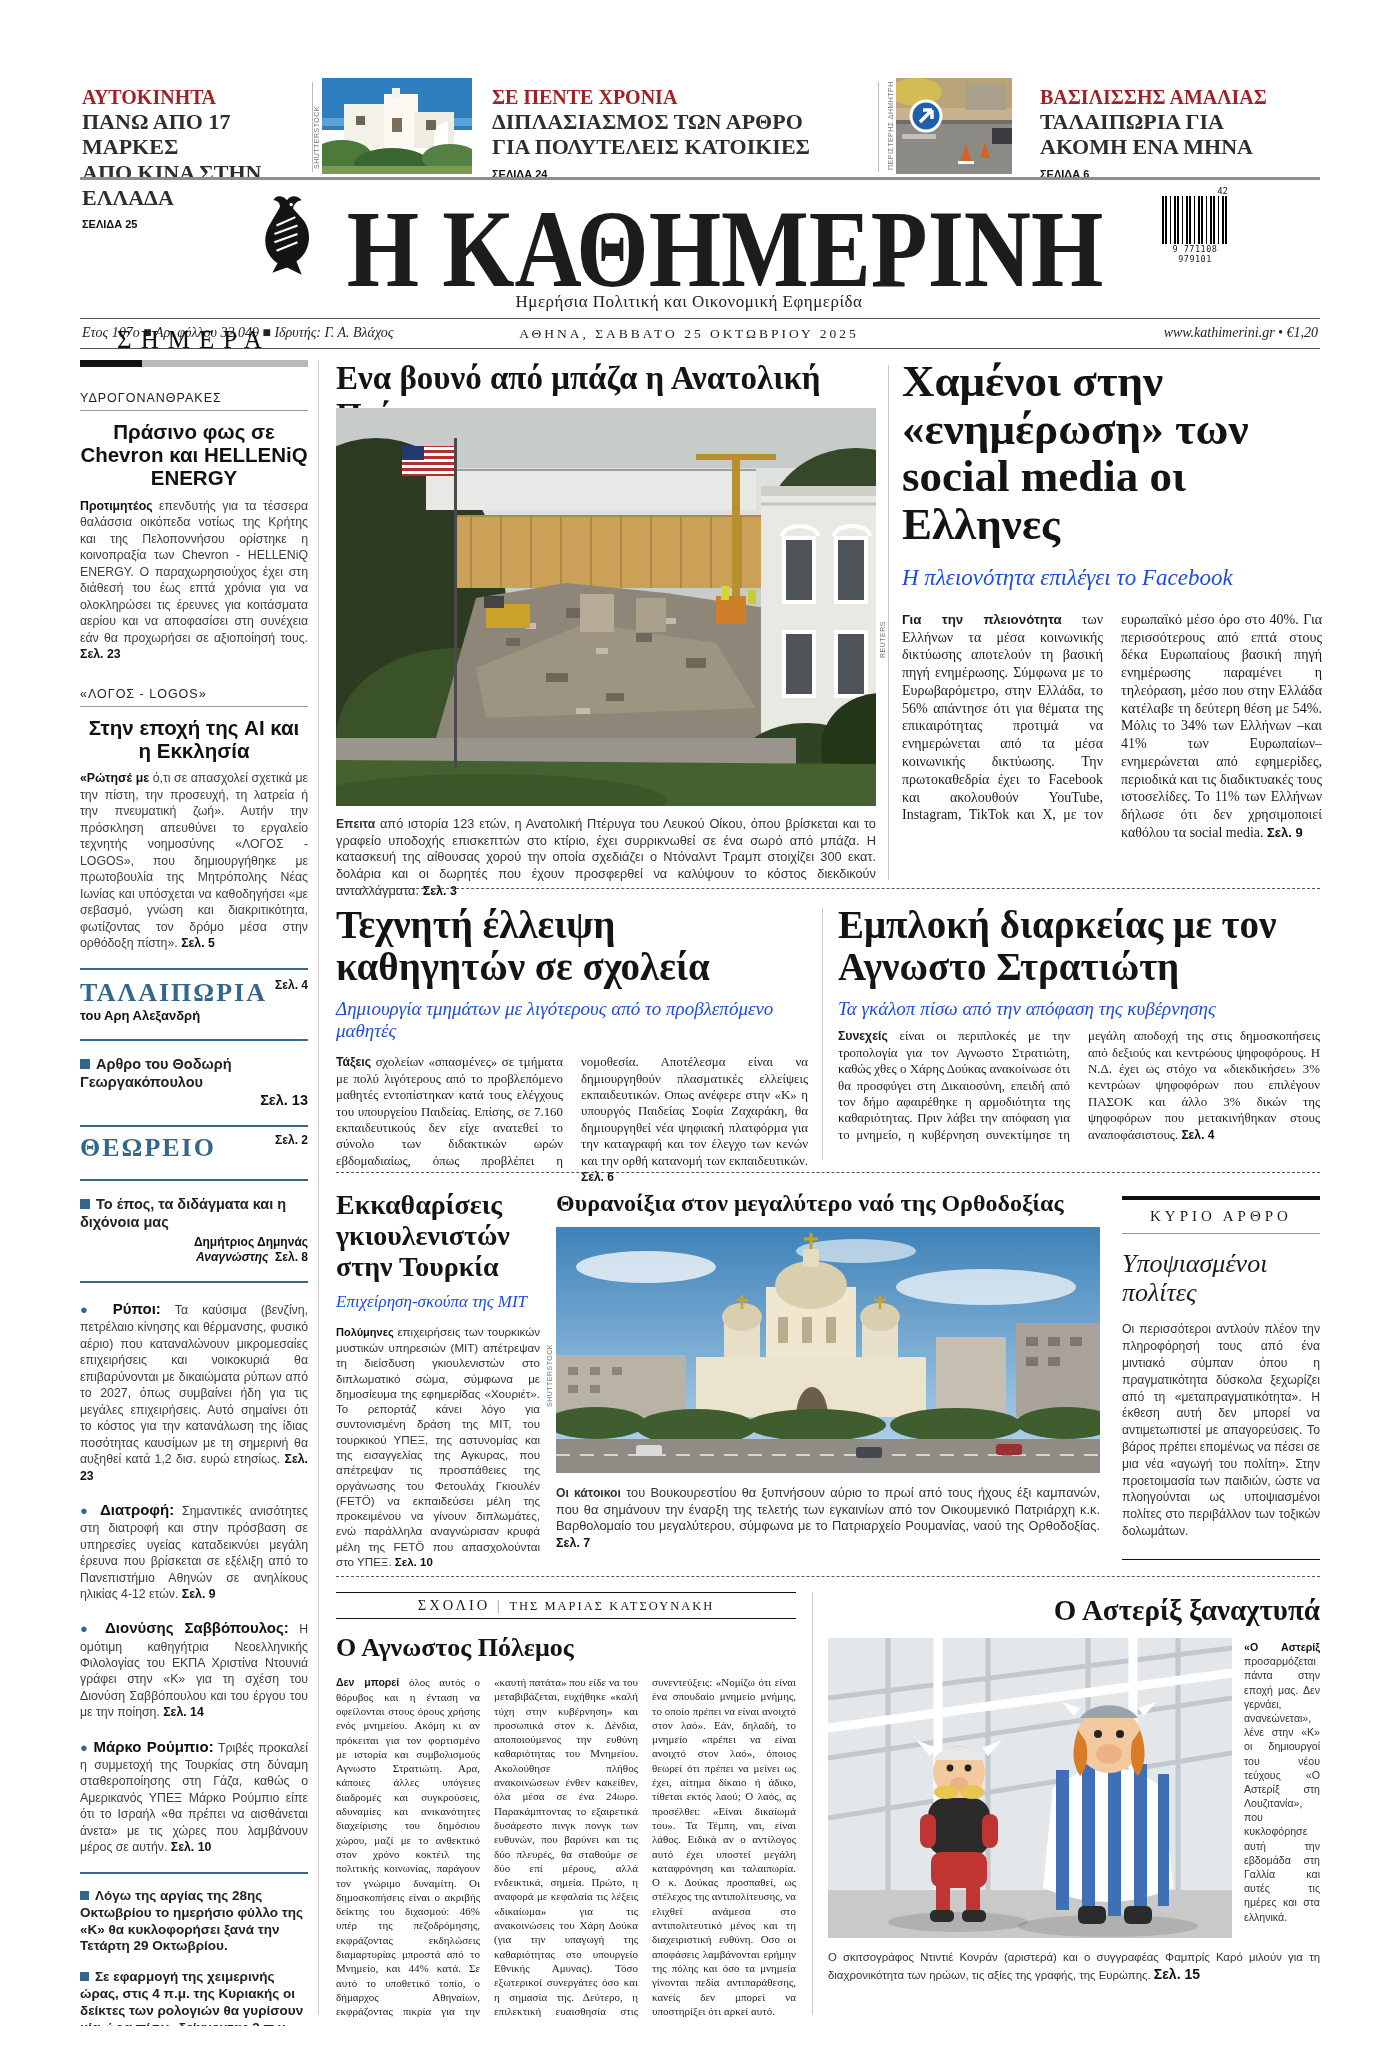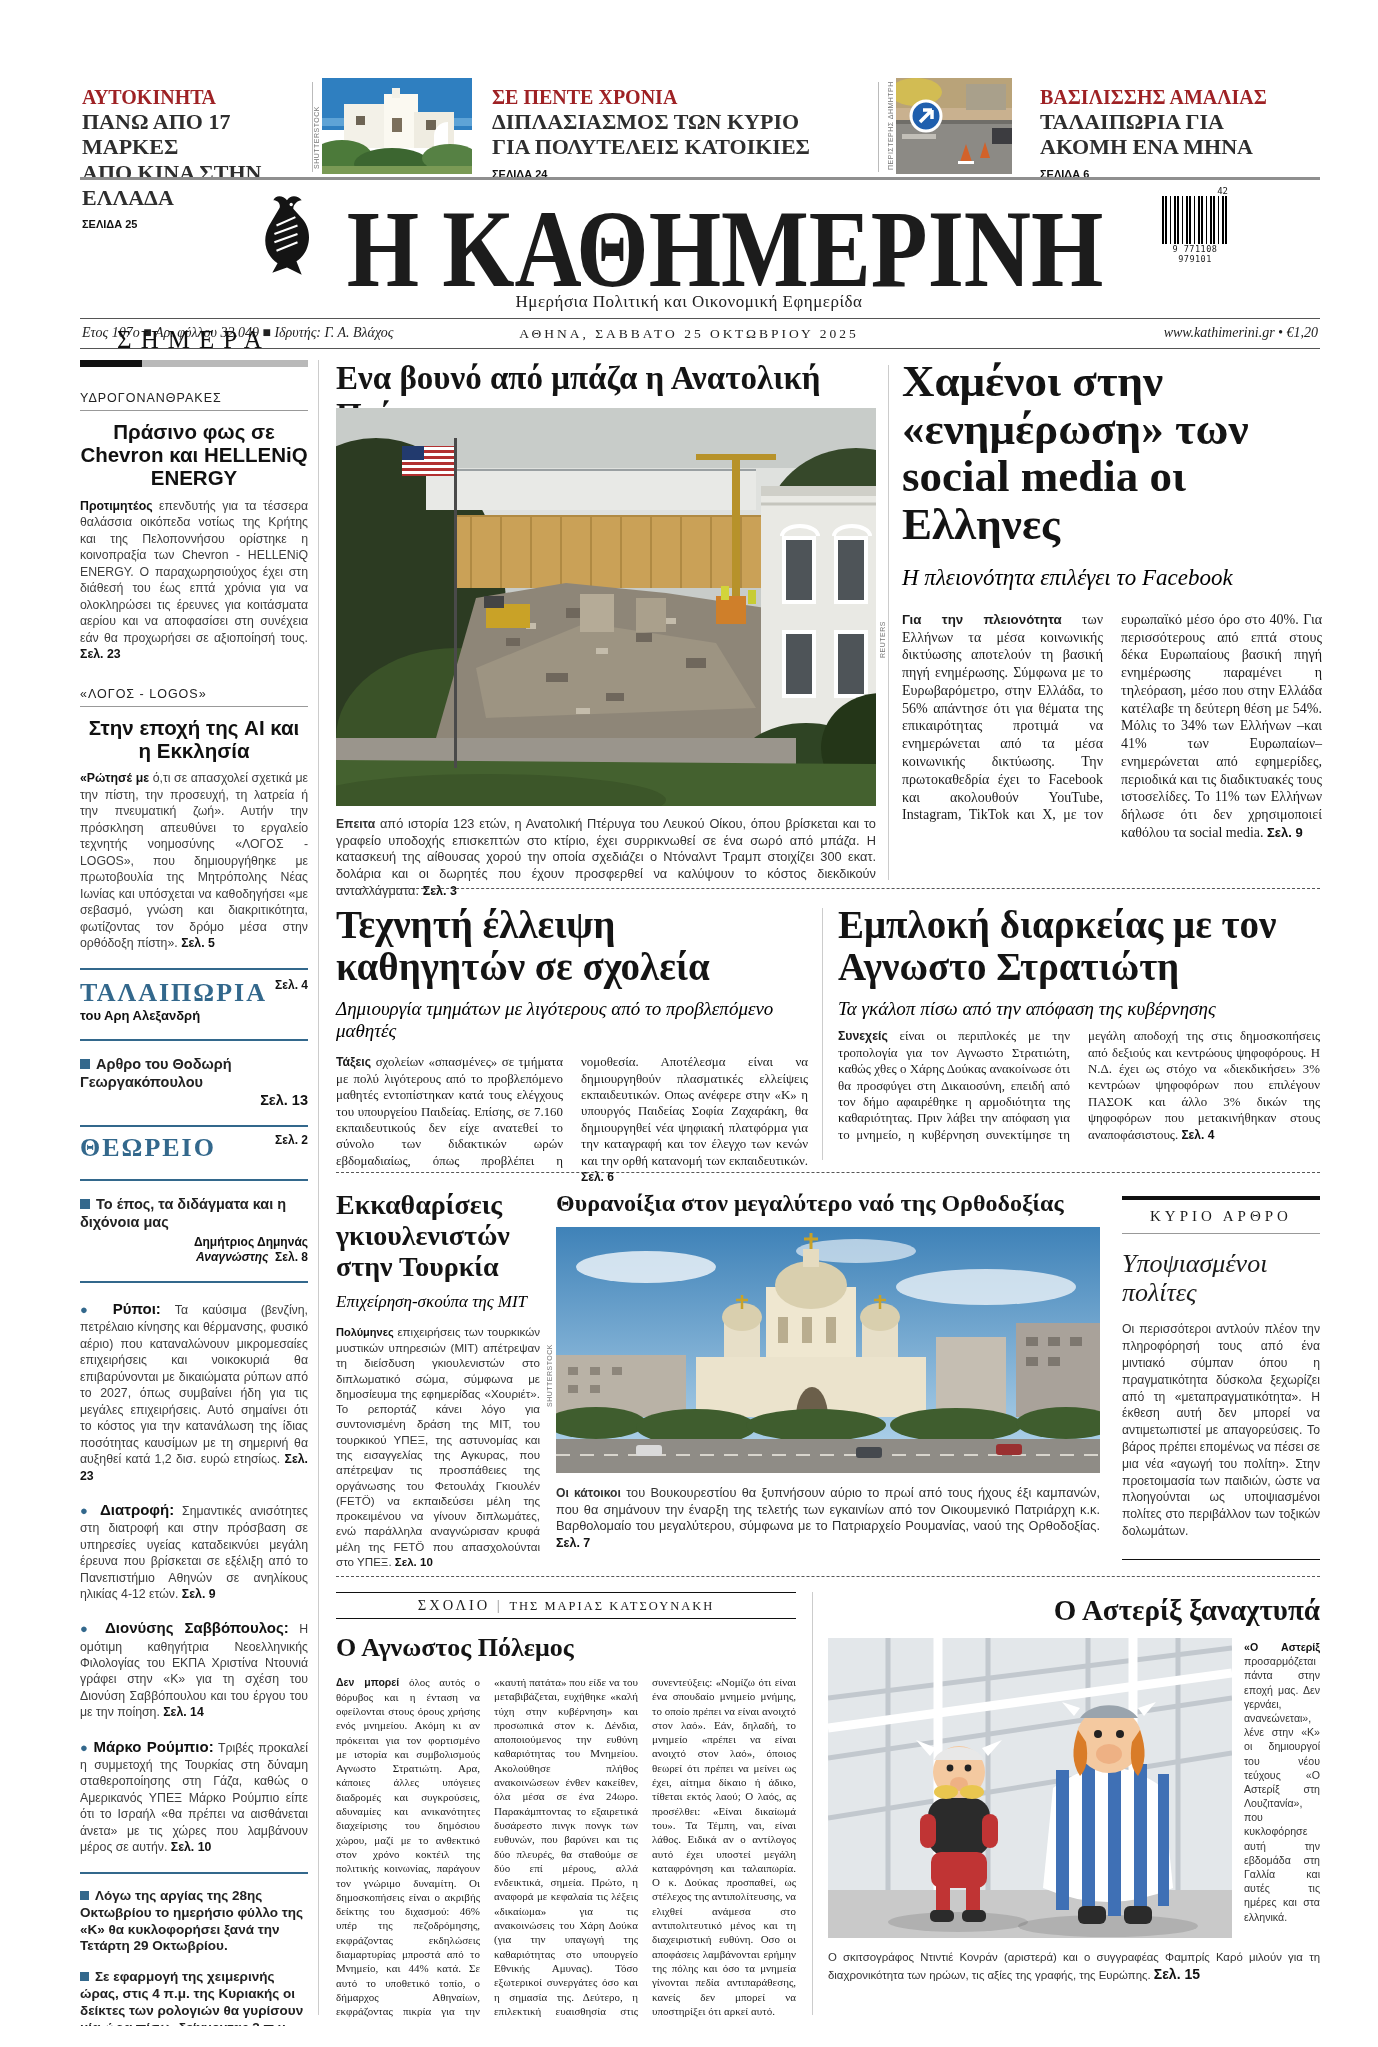--- a/index.html
+++ b/index.html
@@ -46,21 +46,21 @@
   .sb-colsub { font-family:"Liberation Sans", sans-serif; font-weight:bold; font-size:13px; color:#111; }
   .sb-pg-r { float:right; font-family:"Liberation Sans", sans-serif; font-weight:bold; font-size:12px; color:#111; }
   .sb-note { font-family:"Liberation Sans", sans-serif; font-weight:bold; font-size:14.5px; line-height:1.25; color:#222; margin-top:14px; }
   .sq { display:inline-block; width:10px; height:10px; background:#33688c; margin-right:6px; }
   .dot { color:#33688c; font-size:13px; }
   .sb-item { margin-top:16px; }
   .sb-item .lead { font-family:"Liberation Sans", sans-serif; font-weight:bold; font-size:15px; color:#111; }
   .sb-author { text-align:right; font-family:"Liberation Sans", sans-serif; font-size:12px; color:#111; }
   
   .headline { font-family:"Liberation Serif", serif; font-weight:bold; color:#141414; }
-  .deck { font-family:"Liberation Serif", serif; font-style:italic; color:#000000; }
+  .deck { font-family:"Liberation Serif", serif; font-style:italic; color:#1d4ed8; }
   .body2 { column-count:2; column-gap:18px; font-size:13.6px; line-height:1.27; }
   .body2 b, .body1 b, .cap b { font-family:"Liberation Sans", sans-serif; font-size:.95em; }
   .cap { font-family:"Liberation Sans", sans-serif; font-size:12.8px; line-height:1.3; color:#333; }
   .kyrio { border-top:4px solid #111; }
   .kyrio .lbl { font-family:"Liberation Serif", serif; font-size:15px; letter-spacing:4px; text-align:center; margin-top:8px; }
   .kyrio .ttl { font-family:"Liberation Serif", serif; font-style:italic; font-size:26px; line-height:1.1; margin-top:16px; }
   .kyrio .bd { font-family:"Liberation Sans", sans-serif; font-size:12.2px; line-height:1.38; color:#333; margin-top:14px; text-align:justify; }
   .sch-hdr { border-top:1.5px solid #111; border-bottom:1px solid #111; text-align:center;
     font-family:"Liberation Serif", serif; font-size:14.5px; letter-spacing:3px; padding:4px 0; }
   .sch-body { column-count:3; column-gap:14px; font-size:11px; line-height:1.3; text-align:justify; }
@@ -93,21 +93,21 @@
       <ellipse cx="20" cy="78" rx="30" ry="16" fill="#4c7a3a"></ellipse>
       <ellipse cx="70" cy="86" rx="38" ry="16" fill="#3c6630"></ellipse>
       <ellipse cx="128" cy="80" rx="28" ry="14" fill="#568144"></ellipse>
       <rect y="88" width="150" height="8" fill="#7a9a55"></rect>
     </svg>
     <span class="vcredit" style="left:-9px; top:6px; height:85px;">SHUTTERSTOCK</span>
   </div>
 
   <div class="abs" style="left:492px; top:86px; width:330px;">
     <div class="teaser-kicker">ΣΕ ΠΕΝΤΕ ΧΡΟΝΙΑ</div>
-    <div class="teaser-line">ΔΙΠΛΑΣΙΑΣΜΟΣ ΤΩΝ ΚΥΡΙΟ</div>
+    <div class="teaser-line">ΔΙΠΛΑΣΙΑΣΜΟΣ ΤΩΝ ΑΡΘΡΟ</div>
     <div class="teaser-line">ΓΙΑ ΠΟΛΥΤΕΛΕΙΣ ΚΑΤΟΙΚΙΕΣ</div>
     <div class="teaser-page">ΣΕΛΙΔΑ 24</div>
   </div>
   <div class="vrule" style="left:878px; top:82px; height:90px;"></div>
 
   <div class="abs" style="left:896px; top:78px; width:116px; height:96px;">
     <svg width="116" height="96">
       <rect width="116" height="96" fill="#c9b18f"></rect>
       <rect width="116" height="30" fill="#b9a379"></rect>
       <ellipse cx="20" cy="14" rx="26" ry="14" fill="#d8c24a" opacity=".8"></ellipse>

